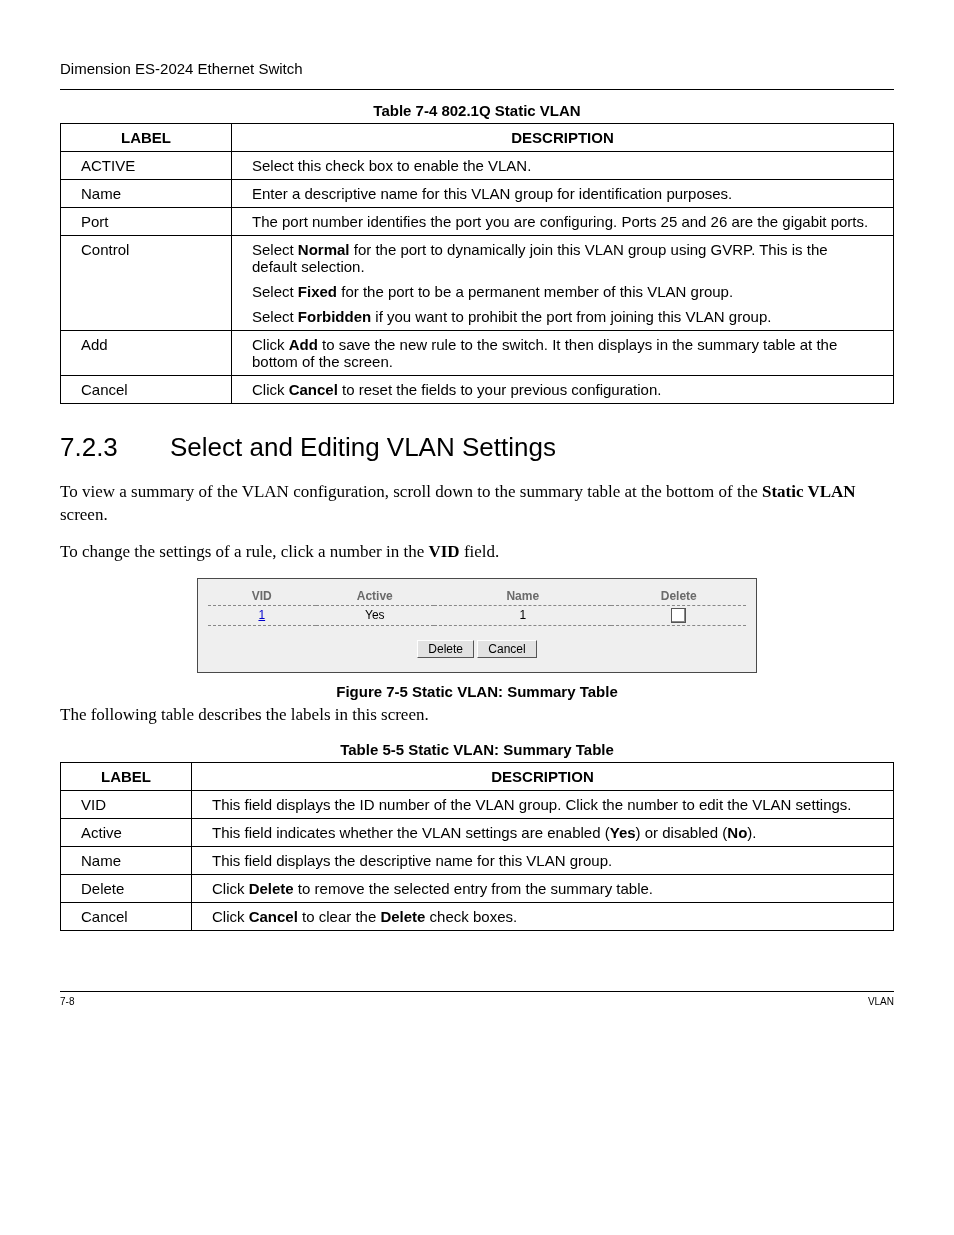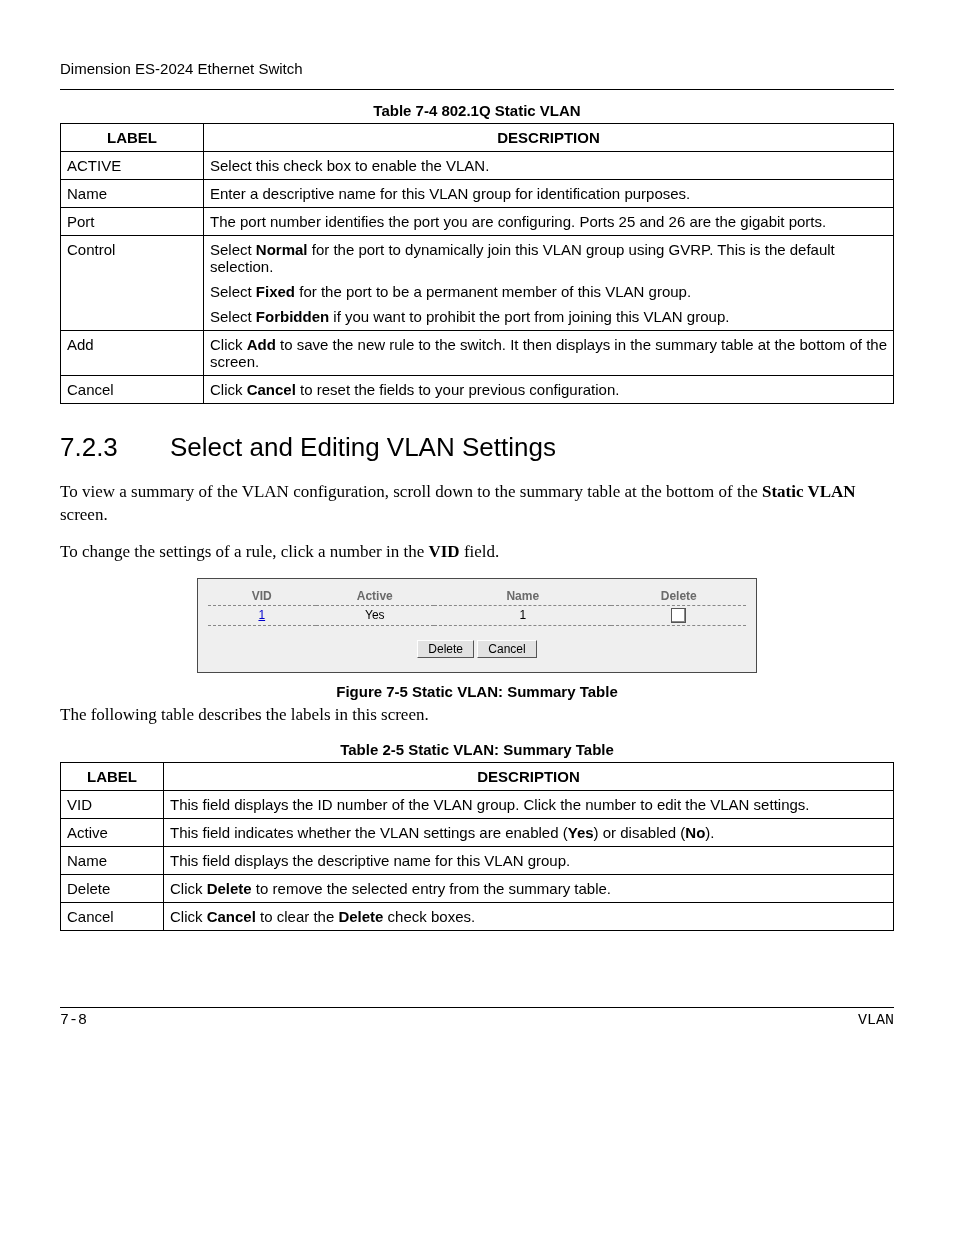--- a/index.html
+++ b/index.html
@@ -28,21 +28,21 @@
     margin:6px 0 4px 0;
   }
   table.doc-table {
     border-collapse:collapse;
     width:100%;
     font-family:Arial, Helvetica, sans-serif;
     font-size:15px;
   }
   table.doc-table th, table.doc-table td {
     border:1px solid #000;
-    padding:5px 6px;
+    padding:5px 20px;
     vertical-align:top;
     text-align:left;
   }
   table.doc-table th {
     text-align:center;
     font-weight:bold;
   }
   .desc-para { margin:0 0 8px 0; }
   .desc-para:last-child { margin-bottom:0;}
   h2.section {
@@ -99,24 +99,24 @@
     font-size:12px;
     padding:1px 10px;
     background:#e2e2e2;
     border:1px solid #555;
     border-top-color:#fff; border-left-color:#fff;
     cursor:pointer;
   }
   .footer {
     position:relative;
     border-top:1.2px solid #000;
-    margin-top:76px;
+    margin-top:60px;
     padding-top:4px;
-    font-family:Liberation Mono, monospace;
-    font-size:15px;
+    font-family:Liberation Sans, sans-serif;
+    font-size:10px;
   }
   .footer .pnum { float:left;}
   .footer .sect { float:right;}
   .footer::after{content:"";display:block;clear:both;}
 </style>
 </head>
 <body>
 
 <div class="header-line">Dimension ES-2024 Ethernet Switch</div>
 
@@ -201,21 +201,21 @@
   <div class="btnrow">
     <button class="winbtn">Delete</button>
     <button class="winbtn">Cancel</button>
   </div>
 </div>
 
 <div class="tbl-caption">Figure 7-5 Static VLAN: Summary Table</div>
 
 <p class="body">The following table describes the labels in this screen.</p>
 
-<div class="tbl-caption">Table 2-5 Static VLAN: Summary Table</div>
+<div class="tbl-caption">Table 5-5 Static VLAN: Summary Table</div>
 <table class="doc-table">
   <thead>
       <tr>
     <th style="width:90px">LABEL</th>
     <th>DESCRIPTION</th>
   </tr>
     </thead>
   <tbody id="t75body">
       <tr>
         <td>VID</td>

